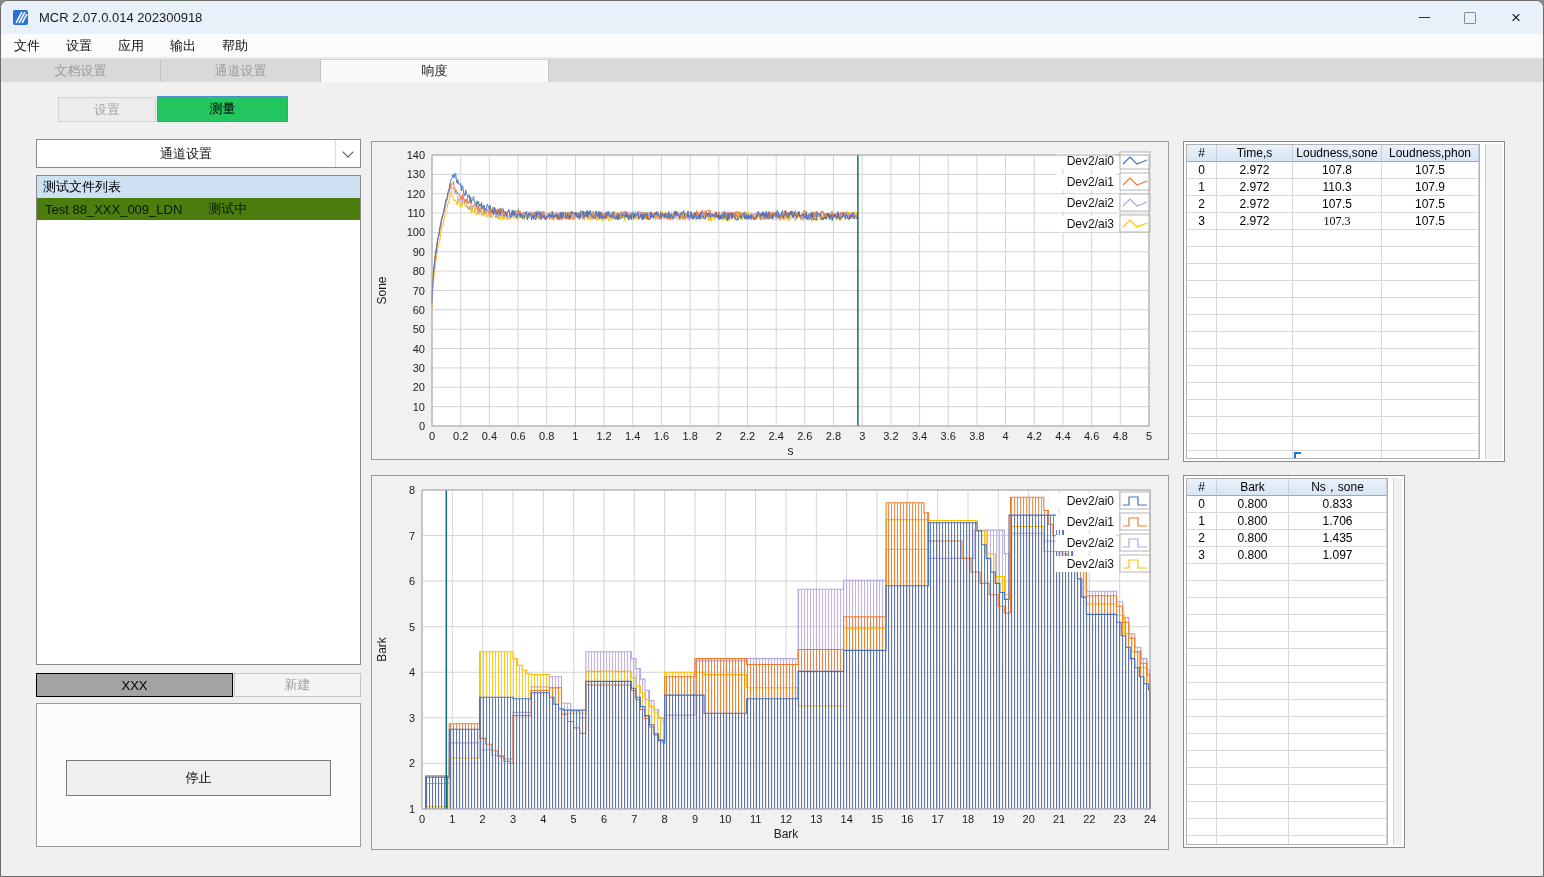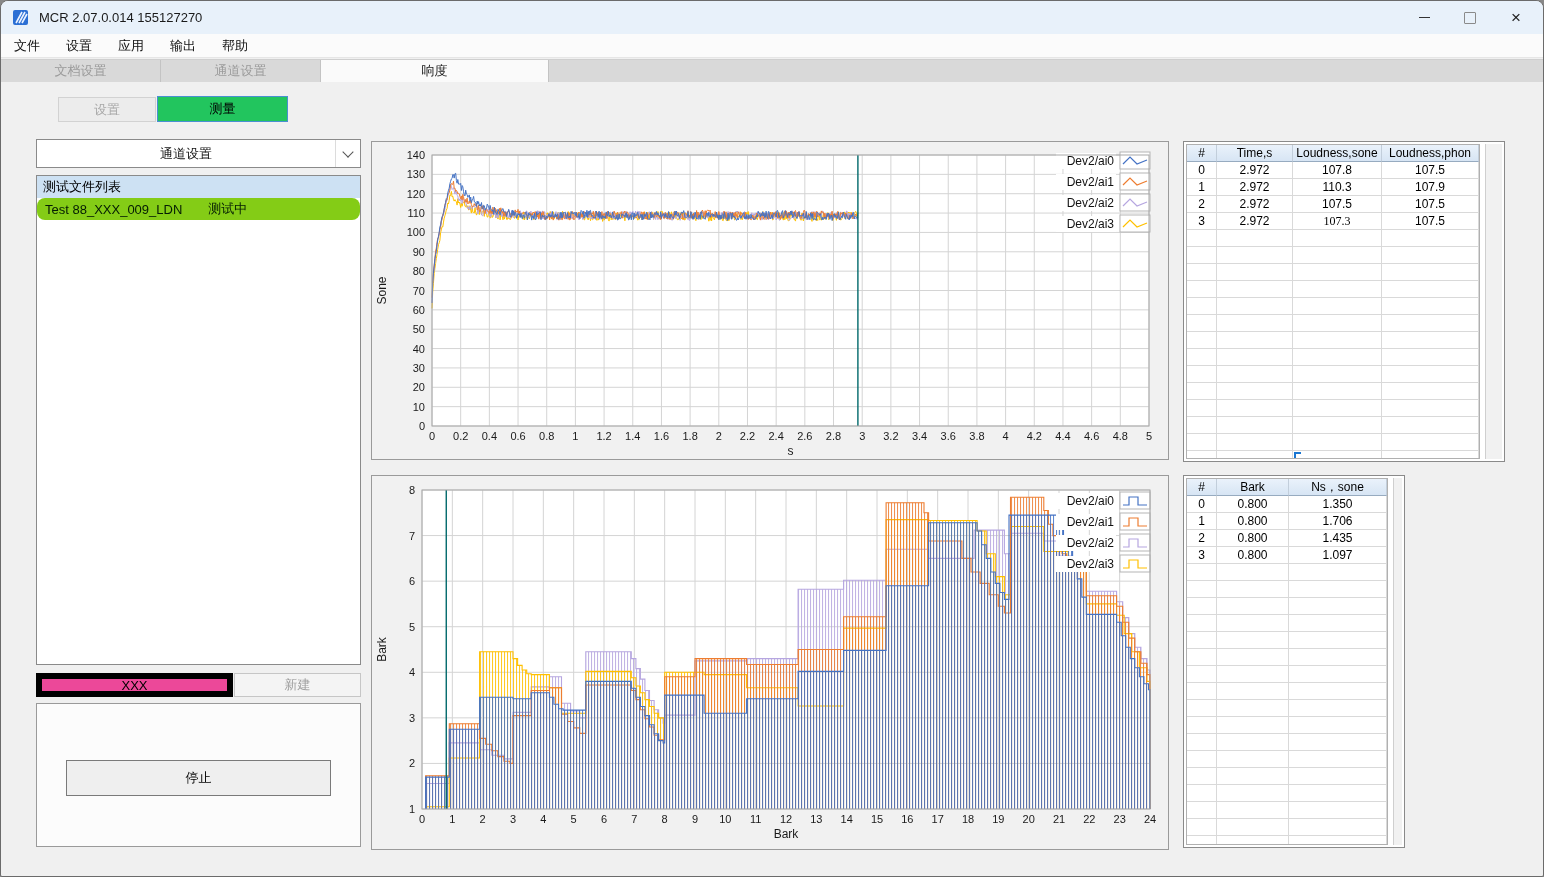--- a/index.html
+++ b/index.html
@@ -26,24 +26,24 @@
   .vbtn.disabled{background:#ececec;border:1px solid #d2d2d2;color:#a8a8a8;}
   .vbtn.active{background:#22c55e;border:1px solid #4a8fd2;color:#000;}
   
   .dropdown{position:absolute;left:35px;top:138px;width:325px;height:29px;background:#fff;border:1px solid #8a8a8a;display:flex;box-sizing:border-box;}
   .dd-text{flex:1;text-align:center;font-size:13px;line-height:27px;color:#111;}
   .dd-btn{width:24px;border-left:1px solid #dcdcdc;display:flex;align-items:center;justify-content:center;}
   .chev{width:7px;height:7px;border-right:1.5px solid #555;border-bottom:1.5px solid #555;transform:rotate(45deg);margin-top:-4px;}
   .listblock{position:absolute;left:35px;top:174px;width:325px;height:490px;border:1px solid #8a8a8a;background:#fff;box-sizing:border-box;}
   .list-header{height:22px;background:#cde1f3;font-size:13px;line-height:22px;padding-left:6px;color:#000;}
   .file-item{height:22px;display:flex;align-items:center;padding-left:8px;font-size:13px;color:#041c04;}
-  .file-item.selected{background:#84cc16;border-radius:8px;}
+  .file-item.selected{background:#4d7c0f;}
   .file-status{margin-left:26px;font-family:Liberation Mono, monospace;}
   .abtn{position:absolute;display:flex;align-items:center;justify-content:center;font-size:13px;box-sizing:border-box;}
-  .abtn.enabled{background:#ec4899;border:6px solid #000000;color:#000;}
+  .abtn.enabled{background:#a3a3a3;border:1px solid #000000;color:#000;}
   .abtn.disabled{background:#f4f4f4;border:1px solid #c6c6c6;color:#9e9e9e;}
   .groupbox{position:absolute;left:35px;top:702px;width:325px;height:144px;background:#fcfcfc;border:1px solid #9a9a9a;box-sizing:border-box;}
   .cbtn{position:absolute;left:29px;width:265px;height:36px;display:flex;align-items:center;justify-content:center;font-size:13px;box-sizing:border-box;}
   .cbtn.disabled{background:#f5f5f5;border:1px solid #cccccc;color:#a8a8a8;}
   .cbtn.enabled{background:#efefef;border:1px solid #7a7a7a;color:#000;}
   
   .chart-panel{position:absolute;background:#f1f1f1;border:1px solid #9a9a9a;box-sizing:border-box;}
   .chart-panel svg{display:block;}
   .table-panel{position:absolute;background:#fff;border:1px solid #8a8a8a;box-sizing:border-box;display:flex;padding:2px;}
   .tblwrap{border:1px solid #b0b0b0;background:#fff;overflow:hidden;box-sizing:content-box;}
@@ -56,21 +56,21 @@
 </head>
 <body>
 
 <div class="window">
 
   <div class="titlebar">
     <svg class="app-icon" viewBox="0 0 17 17">
       <rect x="0" y="1" width="15" height="15" rx="2" fill="#2b6fd4"></rect>
       <path d="M3 14 L9 3 M6 14 L12 3 M9 14 L14 5" stroke="#eaf2ff" stroke-width="1.6" fill="none"></path>
     </svg>
-    <span class="title-text">MCR 2.07.0.014 155127270</span>
+    <span class="title-text">MCR 2.07.0.014 202300918</span>
     <div class="window-controls">
       <div class="wc">
           <div class="min-glyph"></div>
         </div>
       <div class="wc">
           <div class="max-glyph"></div>
         </div>
       <div class="wc">
           <span class="close-glyph">×</span>
         </div>
@@ -489,21 +489,21 @@
   <div class="table-panel" style="left:1182px;top:474px;width:222px;height:373px;">
     <div class="tblwrap" style="width: 200px;">
         <div class="tr">
           <div class="th" style="width: 30px;">#</div>
           <div class="th" style="width: 72px;">Bark</div>
           <div class="th" style="width: 98px;">Ns，sone</div>
         </div>
         <div class="tr">
           <div class="td" style="width: 30px;">0</div>
           <div class="td" style="width: 72px;">0.800</div>
-          <div class="td" style="width: 98px;">1.350</div>
+          <div class="td" style="width: 98px;">0.833</div>
         </div>
         <div class="tr">
           <div class="td" style="width: 30px;">1</div>
           <div class="td" style="width: 72px;">0.800</div>
           <div class="td" style="width: 98px;">1.706</div>
         </div>
         <div class="tr">
           <div class="td" style="width: 30px;">2</div>
           <div class="td" style="width: 72px;">0.800</div>
           <div class="td" style="width: 98px;">1.435</div>

